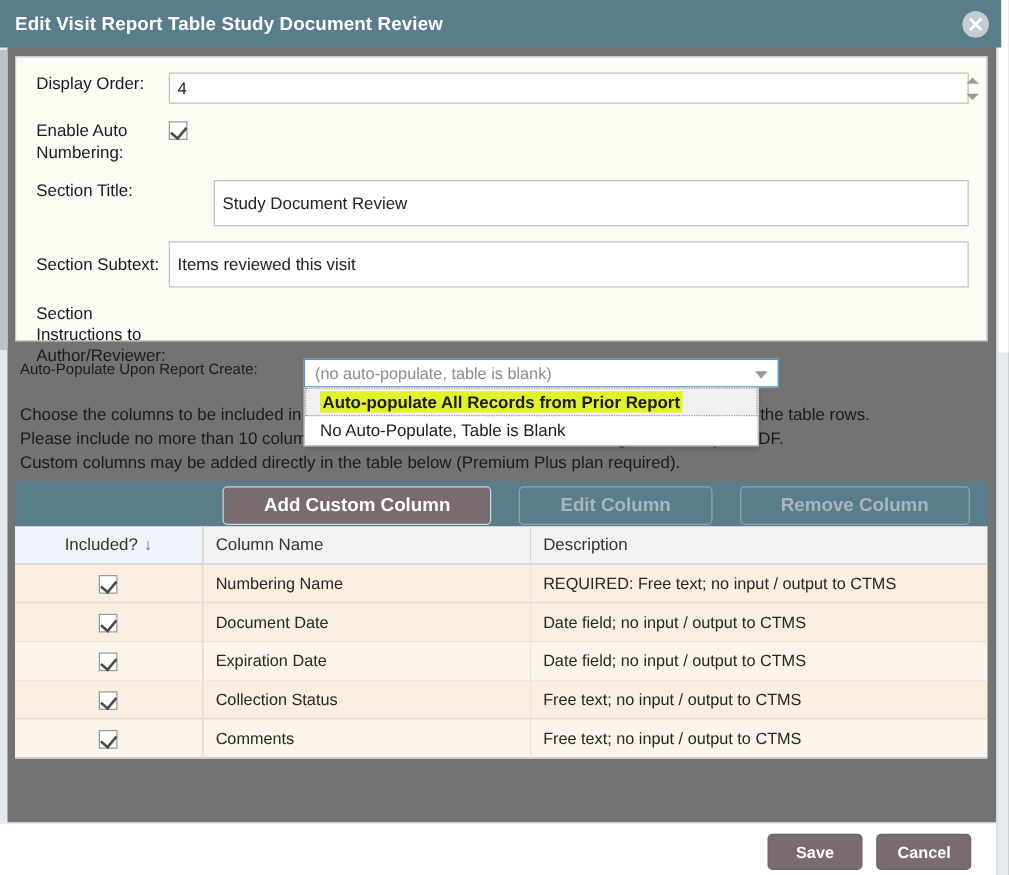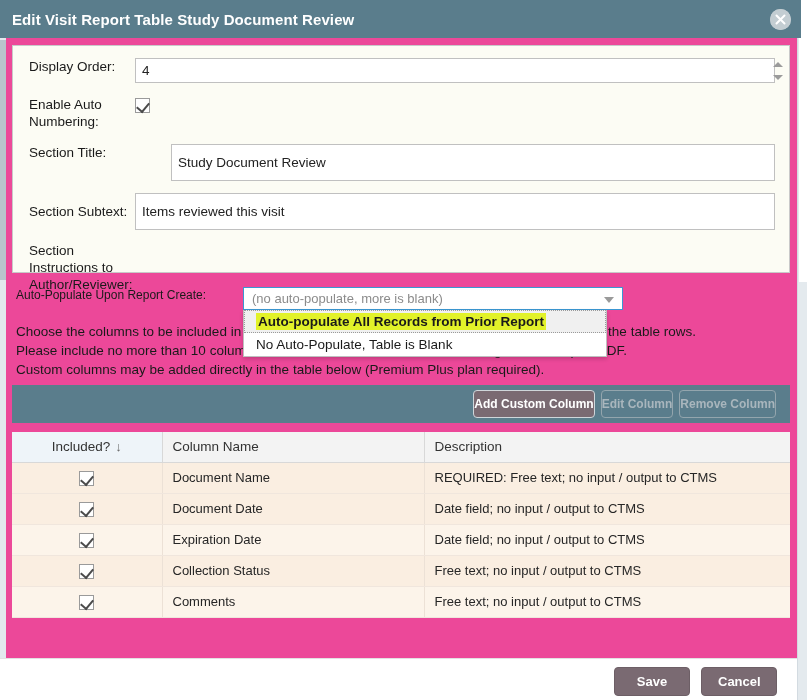--- a/index.html
+++ b/index.html
@@ -8,21 +8,21 @@
     width: 807px; height: 700px;
     background: #ffffff;
     font-family: "Liberation Sans", sans-serif;
     overflow: hidden;
   }
 
   #app {
     position: relative;
     width: 807px;
     height: 700px;
-    background: #ec4899;
+    background: #737373;
   }
 
   
   .page-gutter-left {
     position: absolute; left: 0; top: 0; width: 6px; height: 700px;
     background: #e3e9ee;
   }
   .page-gutter-left .thumb {
     position: absolute; left: 0; width: 6px; background: #b9c4cc;
   }
@@ -185,40 +185,40 @@
   
   .toolbar {
     position: absolute; left: 12px; top: 385px;
     width: 778px; height: 38px;
     background: #5a7d8c;
     display: flex; align-items: center; justify-content: flex-end;
     padding-right: 14px;
   }
   .tbtn {
     font-family: "Liberation Sans", sans-serif;
-    font-size: 12px;
+    font-size: 15px;
     font-weight: bold;
     color: #ffffff;
     border: 1px solid #cfd6da;
     border-radius: 4px;
-    padding: 6px 0;
-    margin-left: 6px;
+    padding: 6px 32px;
+    margin-left: 22px;
     background: #7a6a72;
     cursor: pointer;
   }
   .tbtn.disabled {
     background: transparent;
     color: #a9b6bd;
     border-color: #93a5ad;
     cursor: default;
   }
 
   
   .tbl {
-    position: absolute; left: 12px; top: 432px;
+    position: absolute; left: 12px; top: 421px;
     width: 778px;
     border-collapse: collapse;
     font-size: 13px;
   }
   .tbl th {
     text-align: left;
     font-weight: normal;
     color: #333;
     font-size: 13.5px;
     background: #f3f3f3;
@@ -333,21 +333,21 @@
     <div class="frow" style="margin-top:12px;flex-direction:column;">
       <div class="flabel">Section Instructions to Author/Reviewer:</div>
     </div>
   </div>
 
   <div class="ap-row">
     <div class="ap-label">Auto-Populate Upon Report Create:</div>
   </div>
 
   <div class="select-box">
-    <span class="val">(no auto-populate, more is blank)</span>
+    <span class="val">(no auto-populate, table is blank)</span>
     <span class="select-arrow"></span>
   </div>
 
   <div class="para">
     <div>Choose the columns to be included in the table, and reorder as desired. Included columns become the table rows.</div>
     <div>Please include no more than 10 columns to be sure the table is readable on the generated report PDF.</div>
     <div>Custom columns may be added directly in the table below (Premium Plus plan required).</div>
   </div>
 
   <div class="dropdown">
@@ -369,21 +369,21 @@
         <th class="c-inc sorted">
           <span>Included?</span><span class="sort-arrow">↓</span>
         </th>
         <th class="c-name">Column Name</th>
         <th class="c-desc">Description</th>
       </tr>
     </thead>
     <tbody>
         <tr class="r-odd">
           <td class="c-inc"><span class="chk on"></span></td>
-          <td class="c-name">Document Name</td>
+          <td class="c-name">Numbering Name</td>
           <td class="c-desc">REQUIRED: Free text; no input / output to CTMS</td>
         </tr>
         <tr class="r-odd">
           <td class="c-inc"><span class="chk on"></span></td>
           <td class="c-name">Document Date</td>
           <td class="c-desc">Date field; no input / output to CTMS</td>
         </tr>
         <tr class="r-even">
           <td class="c-inc"><span class="chk on"></span></td>
           <td class="c-name">Expiration Date</td>

